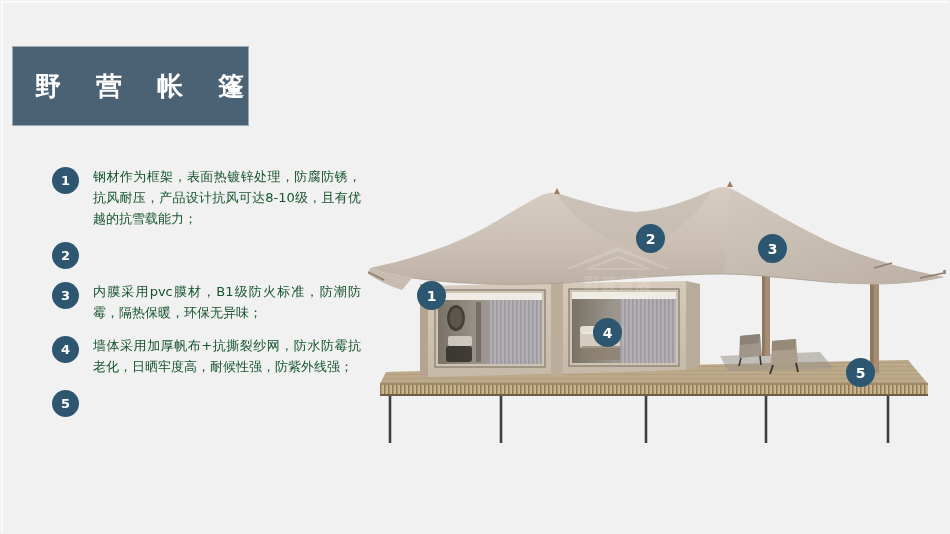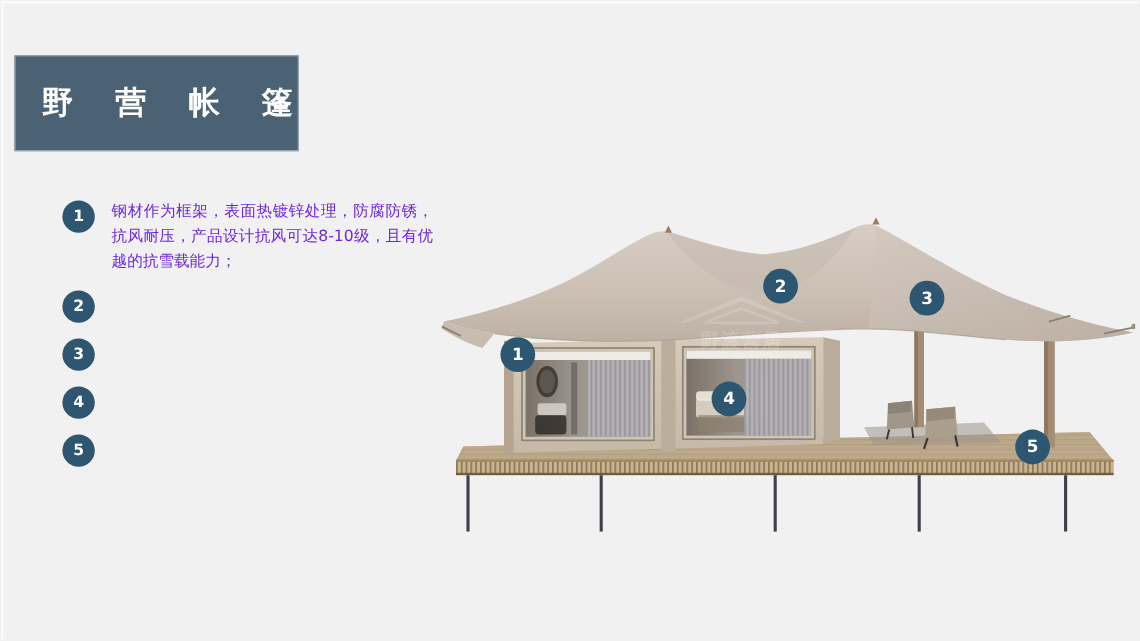--- a/index.html
+++ b/index.html
@@ -76,21 +76,21 @@
     color: #ffffff;
     font-size: 13px;
     font-weight: bold;
     display: flex;
     align-items: center;
     justify-content: center;
     margin-right: 14px;
     margin-top: 1px;
   }
   .feature-text {
-    color: #6d28d9;
+    color: #14532d;
     font-size: 13px;
     line-height: 21px;
     width: 268px;
     text-align: justify;
   }
 
   
   #tent-figure {
     position: absolute;
     left: 368px;
@@ -161,24 +161,26 @@
       <div class="feature-badge">1</div>
       <div class="feature-text">钢材作为框架，表面热镀锌处理，防腐防锈，抗风耐压，产品设计抗风可达8-10级，且有优越的抗雪载能力；</div>
     </div>
 
     <div class="feature-item">
       <div class="feature-badge">2</div>
     </div>
 
     <div class="feature-item">
       <div class="feature-badge">3</div>
+      <div class="feature-text">内膜采用pvc膜材，B1级防火标准，防潮防霉，隔热保暖，环保无异味；</div>
     </div>
 
     <div class="feature-item">
       <div class="feature-badge">4</div>
+      <div class="feature-text">墙体采用加厚帆布+抗撕裂纱网，防水防霉抗老化，日晒牢度高，耐候性强，防紫外线强；</div>
     </div>
 
     <div class="feature-item">
       <div class="feature-badge">5</div>
     </div>
 
   </div>
 
   <div id="tent-figure">
     <svg width="578" height="300" viewBox="0 0 578 300" xmlns="http://www.w3.org/2000/svg">

